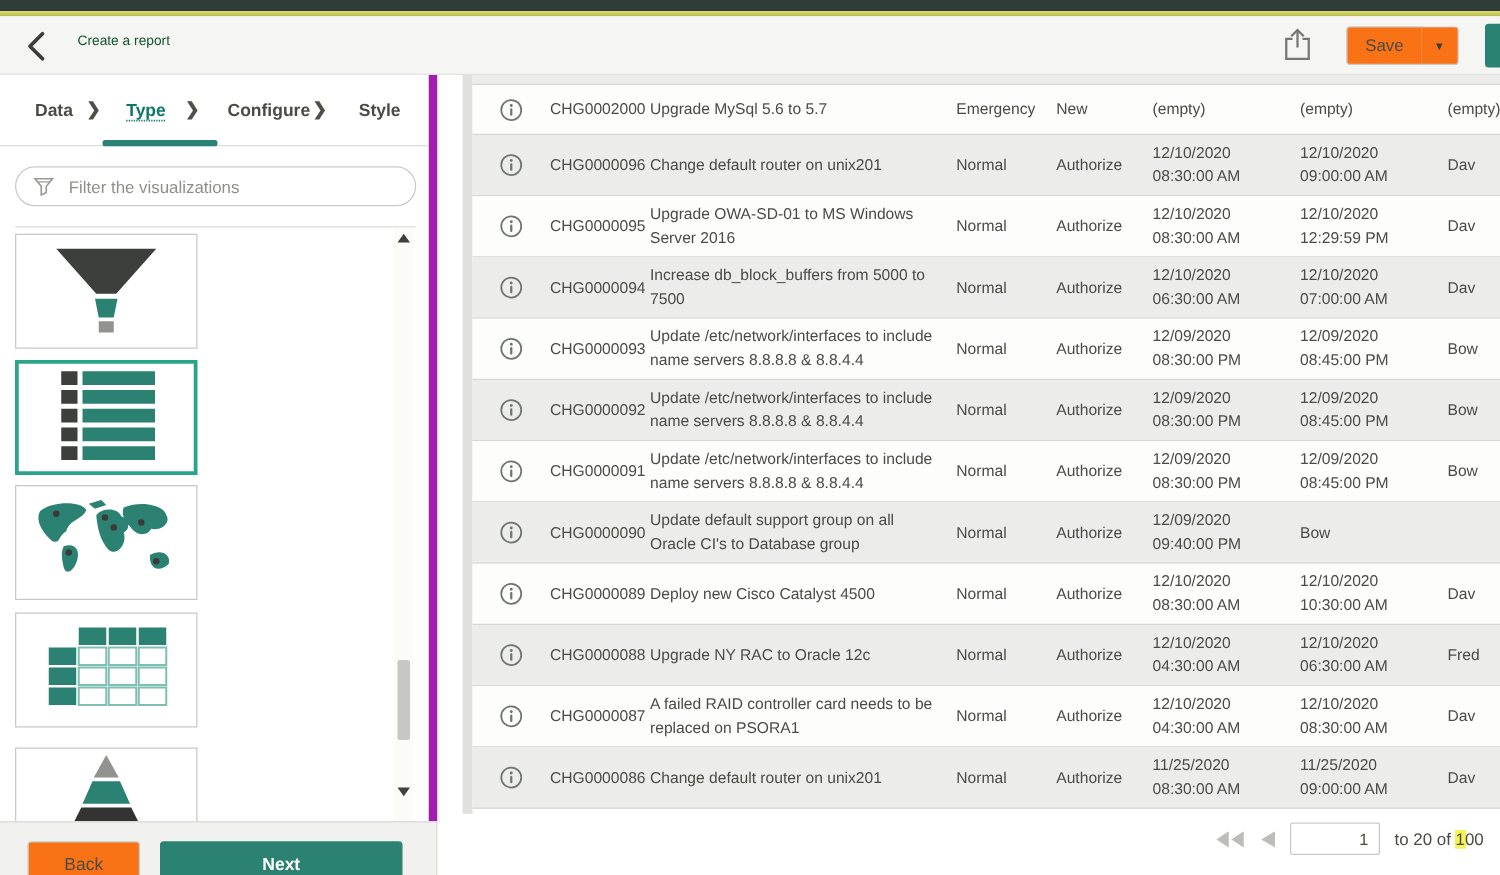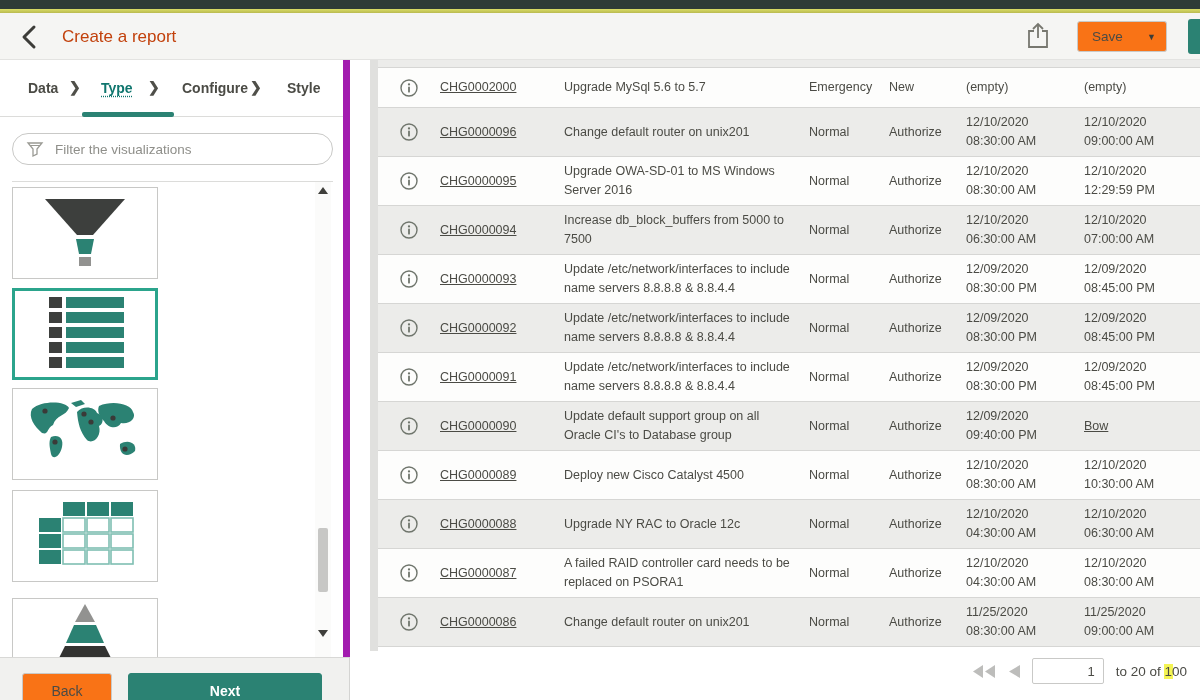--- a/index.html
+++ b/index.html
@@ -10,21 +10,21 @@
   html,body{margin:0;padding:0;}
   body{width:1200px;height:700px;overflow:hidden;position:relative;background:#fff;
        font-family:"Liberation Sans",sans-serif;color:var(--text);}
   
   .topbar{position:absolute;left:0;top:0;width:1200px;height:9px;background:var(--topbar);}
   .topbar-accent{position:absolute;left:0;top:9px;width:1200px;height:4px;
        background:linear-gradient(#dadc66,var(--olive));}
   .header{position:absolute;left:0;top:13px;width:1200px;height:47px;background:#f5f5f3;
        border-bottom:1px solid #e3e3e1;}
   .back-btn{position:absolute;left:16px;top:9px;width:30px;height:30px;cursor:pointer;}
-  .page-title{position:absolute;left:62px;top:14px;font-size:17px;color:#c2410c;}
+  .page-title{position:absolute;left:62px;top:14px;font-size:11px;color:#14532d;}
   .share-btn{position:absolute;left:1024px;top:8px;width:30px;height:32px;cursor:pointer;}
   .btn{display:flex;align-items:center;justify-content:center;background:#f97316;
        border:1px solid #c9c9c7;font-size:13.5px;color:var(--text);cursor:pointer;}
   .save-btn{position:absolute;left:1077px;top:8px;width:61px;height:31px;border-radius:3px 0 0 3px;}
   .save-caret{position:absolute;left:1137px;top:8px;width:30px;height:31px;border-left:none;
        border-radius:0 3px 3px 0;font-size:9px;color:#3c3c38;}
   .stub-btn{position:absolute;left:1188px;top:6px;width:40px;height:35px;background:var(--accent);
        border-radius:3px;cursor:pointer;}
   
   .left-panel{position:absolute;left:0;top:60px;width:350px;height:597px;background:#fff;
@@ -60,22 +60,22 @@
   .gutter{position:absolute;left:20px;top:0;width:8px;height:591px;background:#e0e0de;}
   .table{position:absolute;left:28px;top:0;width:882px;}
   .partial-row{height:8px;background:var(--rowalt);border-bottom:1px solid var(--border);}
   .trow{display:flex;align-items:center;min-height:49px;background:#fdfdfc;
        border-bottom:1px solid var(--border);font-size:12.5px;line-height:1.5;}
   .trow.alt{background:var(--rowalt);}
   .trow.short{min-height:40px;}
   .cell{flex:none;padding:4px 6px 4px 0;}
   .c-info{width:62px;display:flex;justify-content:center;padding:0;}
   .c-num{width:80px;}
-  .c-num a,.c-asgn a{color:var(--text);text-decoration:underline;cursor:pointer;}
-  .c-desc{width:245px;padding-right:14px;margin-left:44px;}
+  .c-num a,.c-asgn a{color:var(--text);cursor:pointer;}
+  .c-desc{width:245px;padding-right:14px;}
   .c-pri{width:80px;}
   .c-state{width:77px;}
   .c-start,.c-end{width:118px;padding-right:10px;}
   .c-asgn{width:80px;}
   
   .pagination{position:absolute;right:13px;top:598px;display:flex;align-items:center;gap:12px;}
   .pg-icon{cursor:pointer;display:flex;}
   .page-input{width:72px;height:26px;border:1px solid #c9c9c7;border-radius:2px;text-align:right;
        padding-right:8px;font-family:"Liberation Sans",sans-serif;font-size:13px;color:var(--text);}
   .pg-label{font-size:13.5px;color:var(--text);}

